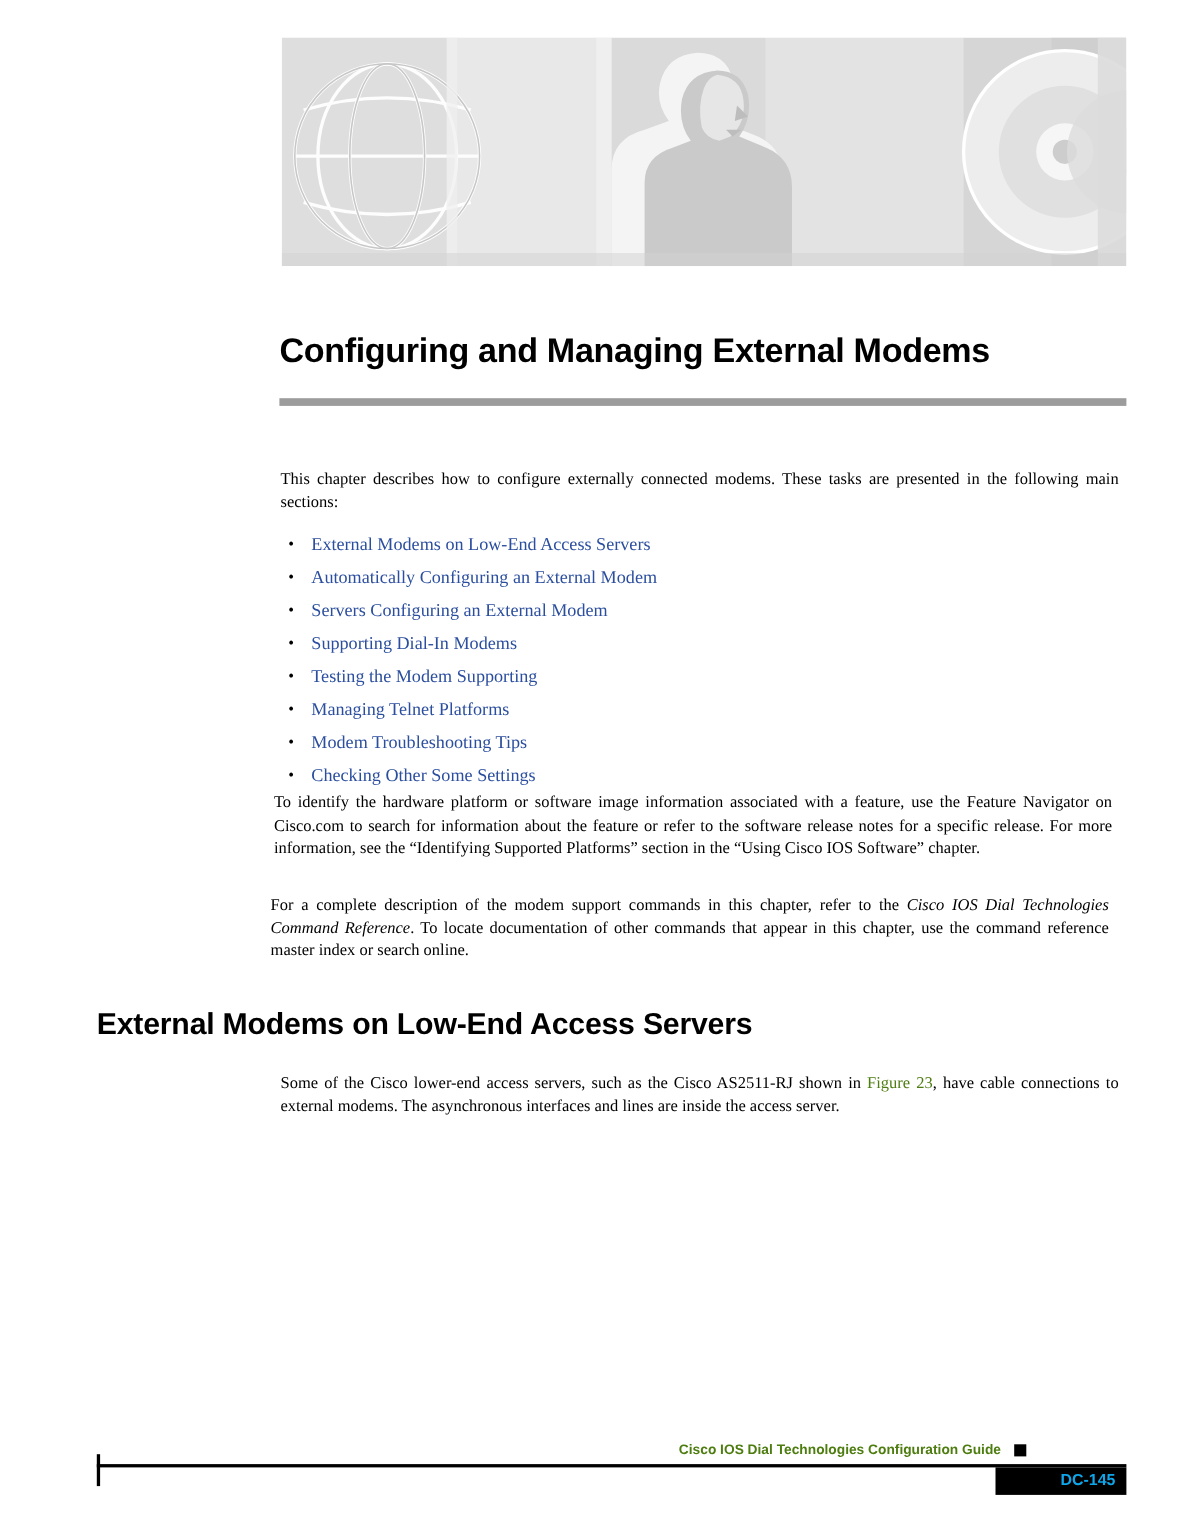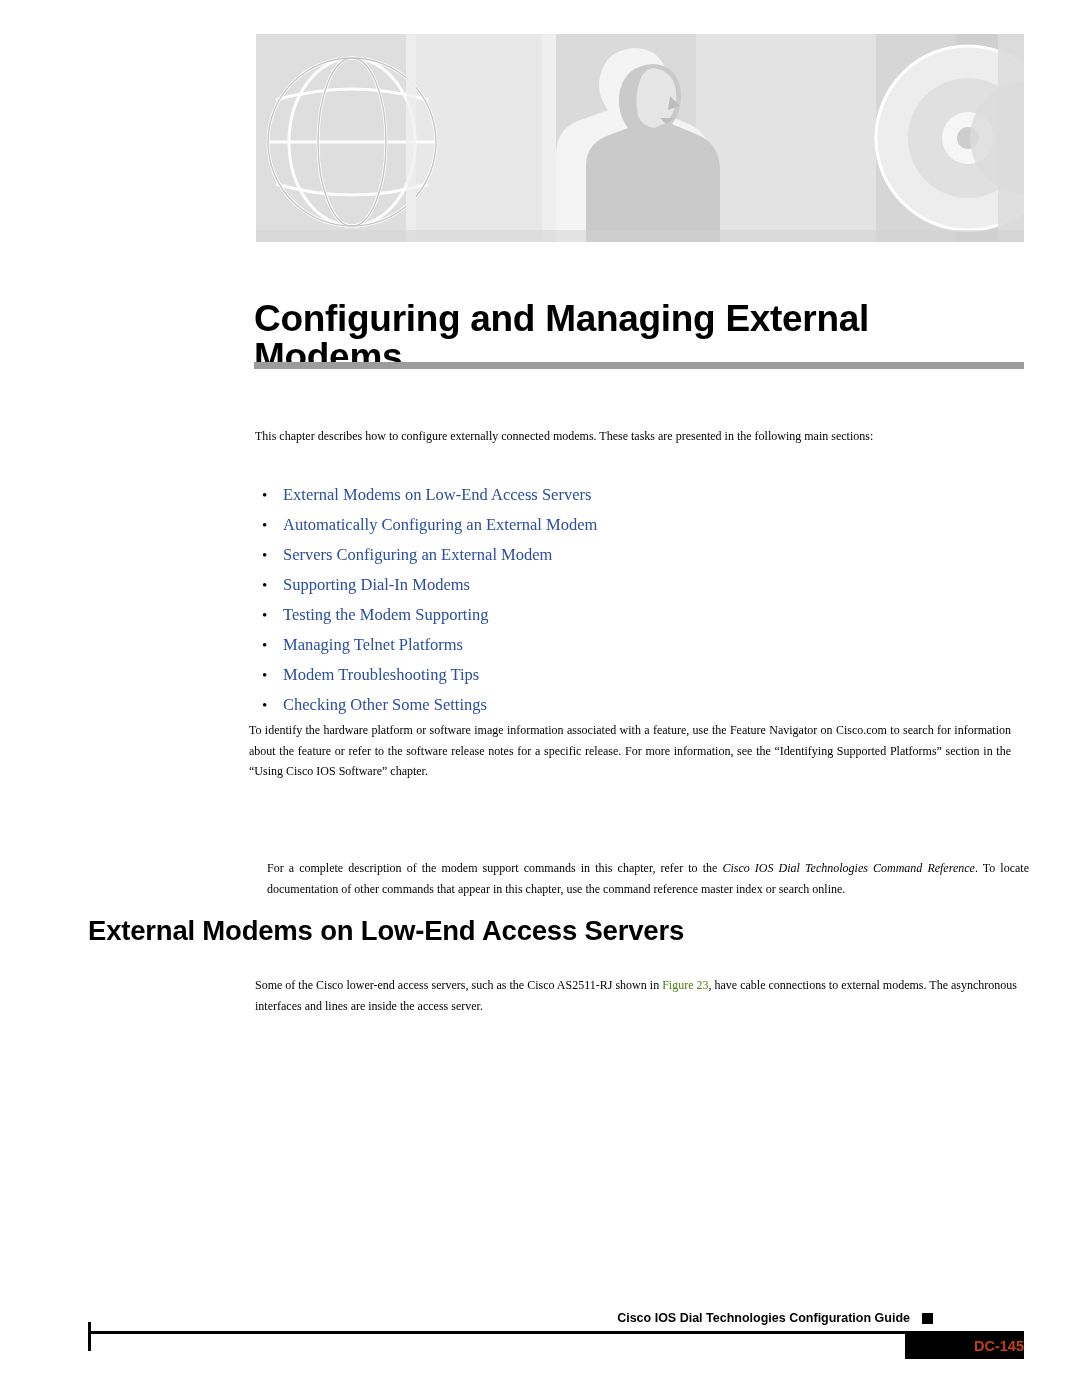--- a/index.html
+++ b/index.html
@@ -28,45 +28,45 @@
   .banner svg { display: block; }
 
   
   .chapter-title {
     position: absolute;
     left: 254px;
     top: 300px;
     width: 770px;
     font-family: "Liberation Sans", sans-serif;
     font-weight: bold;
-    font-size: 37px;
+    font-size: 31px;
     letter-spacing: -0.3px;
     color: #000;
     line-height: 38px;
   }
   .title-rule {
     position: absolute;
     left: 254px;
     top: 362px;
     width: 770px;
     height: 7px;
     background: #9c9c9c;
   }
 
   
   .body-block {
     position: absolute;
-    font-size: 12px;
+    font-size: 15px;
     line-height: 20.6px;
     text-align: justify;
     color: #000;
   }
   .p1 { left: 255px; top: 426px; width: 762px; }
   .p2 { left: 249px; top: 720px; width: 762px; }
-  .p3 { left: 267px; top: 813px; width: 762px; margin-top: 45px; }
+  .p3 { left: 246px; top: 813px; width: 762px; }
   .p4 { left: 255px; top: 975px; width: 762px; }
 
   .bullet-list {
     position: absolute;
     left: 255px;
     top: 480px;
     width: 762px;
   }
   .bullet-row {
     display: block;
@@ -120,42 +120,43 @@
   }
   .footer-text {
     position: absolute;
     left: 600px;
     top: 1311px;
     width: 310px;
     text-align: right;
     font-family: "Liberation Sans", sans-serif;
     font-weight: bold;
     font-size: 12.5px;
-    color: #000000;
+    color: #4d7c0f;
   }
   .footer-square {
     position: absolute;
     left: 922px;
     top: 1313px;
     width: 11px;
     height: 11px;
     background: #000;
   }
   .footer-page {
     position: absolute;
     left: 905px;
     top: 1334px;
     width: 119px;
     height: 25px;
     background: #000;
-    color: #c2410c;
+    color: #0ea5e9;
     font-family: "Liberation Sans", sans-serif;
     font-weight: bold;
     font-size: 14.5px;
     text-align: right;
+    padding-right: 10px;
     box-sizing: border-box;
     line-height: 25px;
   }
 
   .it { font-style: italic; }
 </style>
 </head>
 <body>
 
 <div class="banner">

